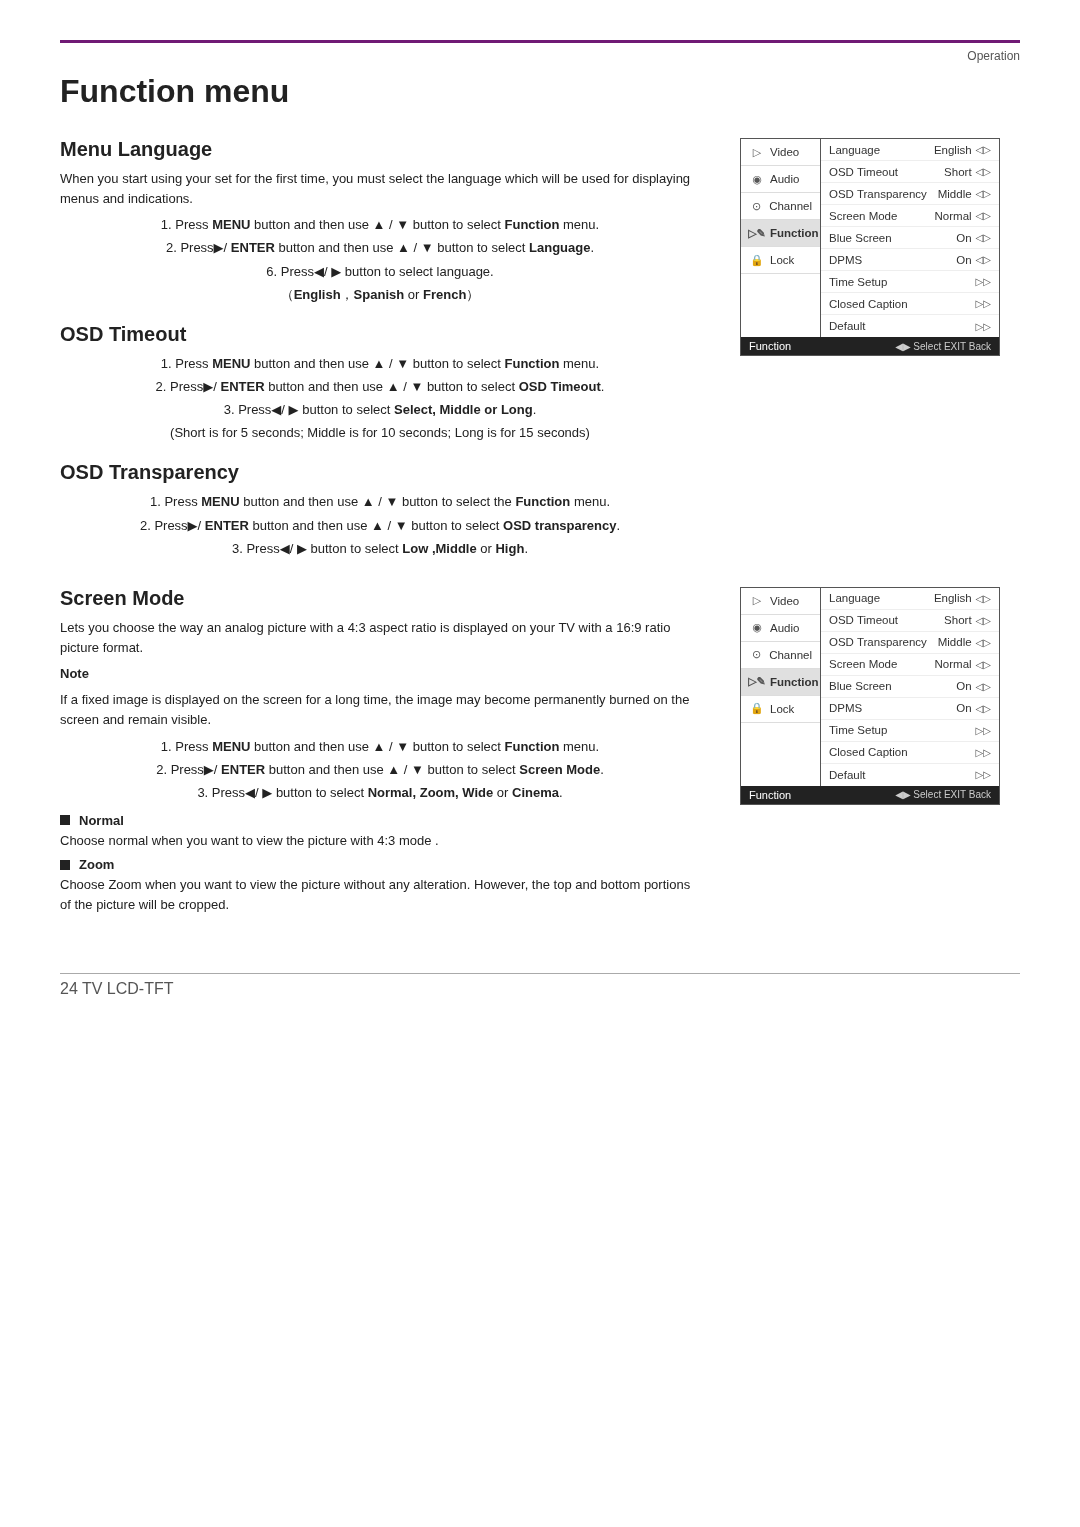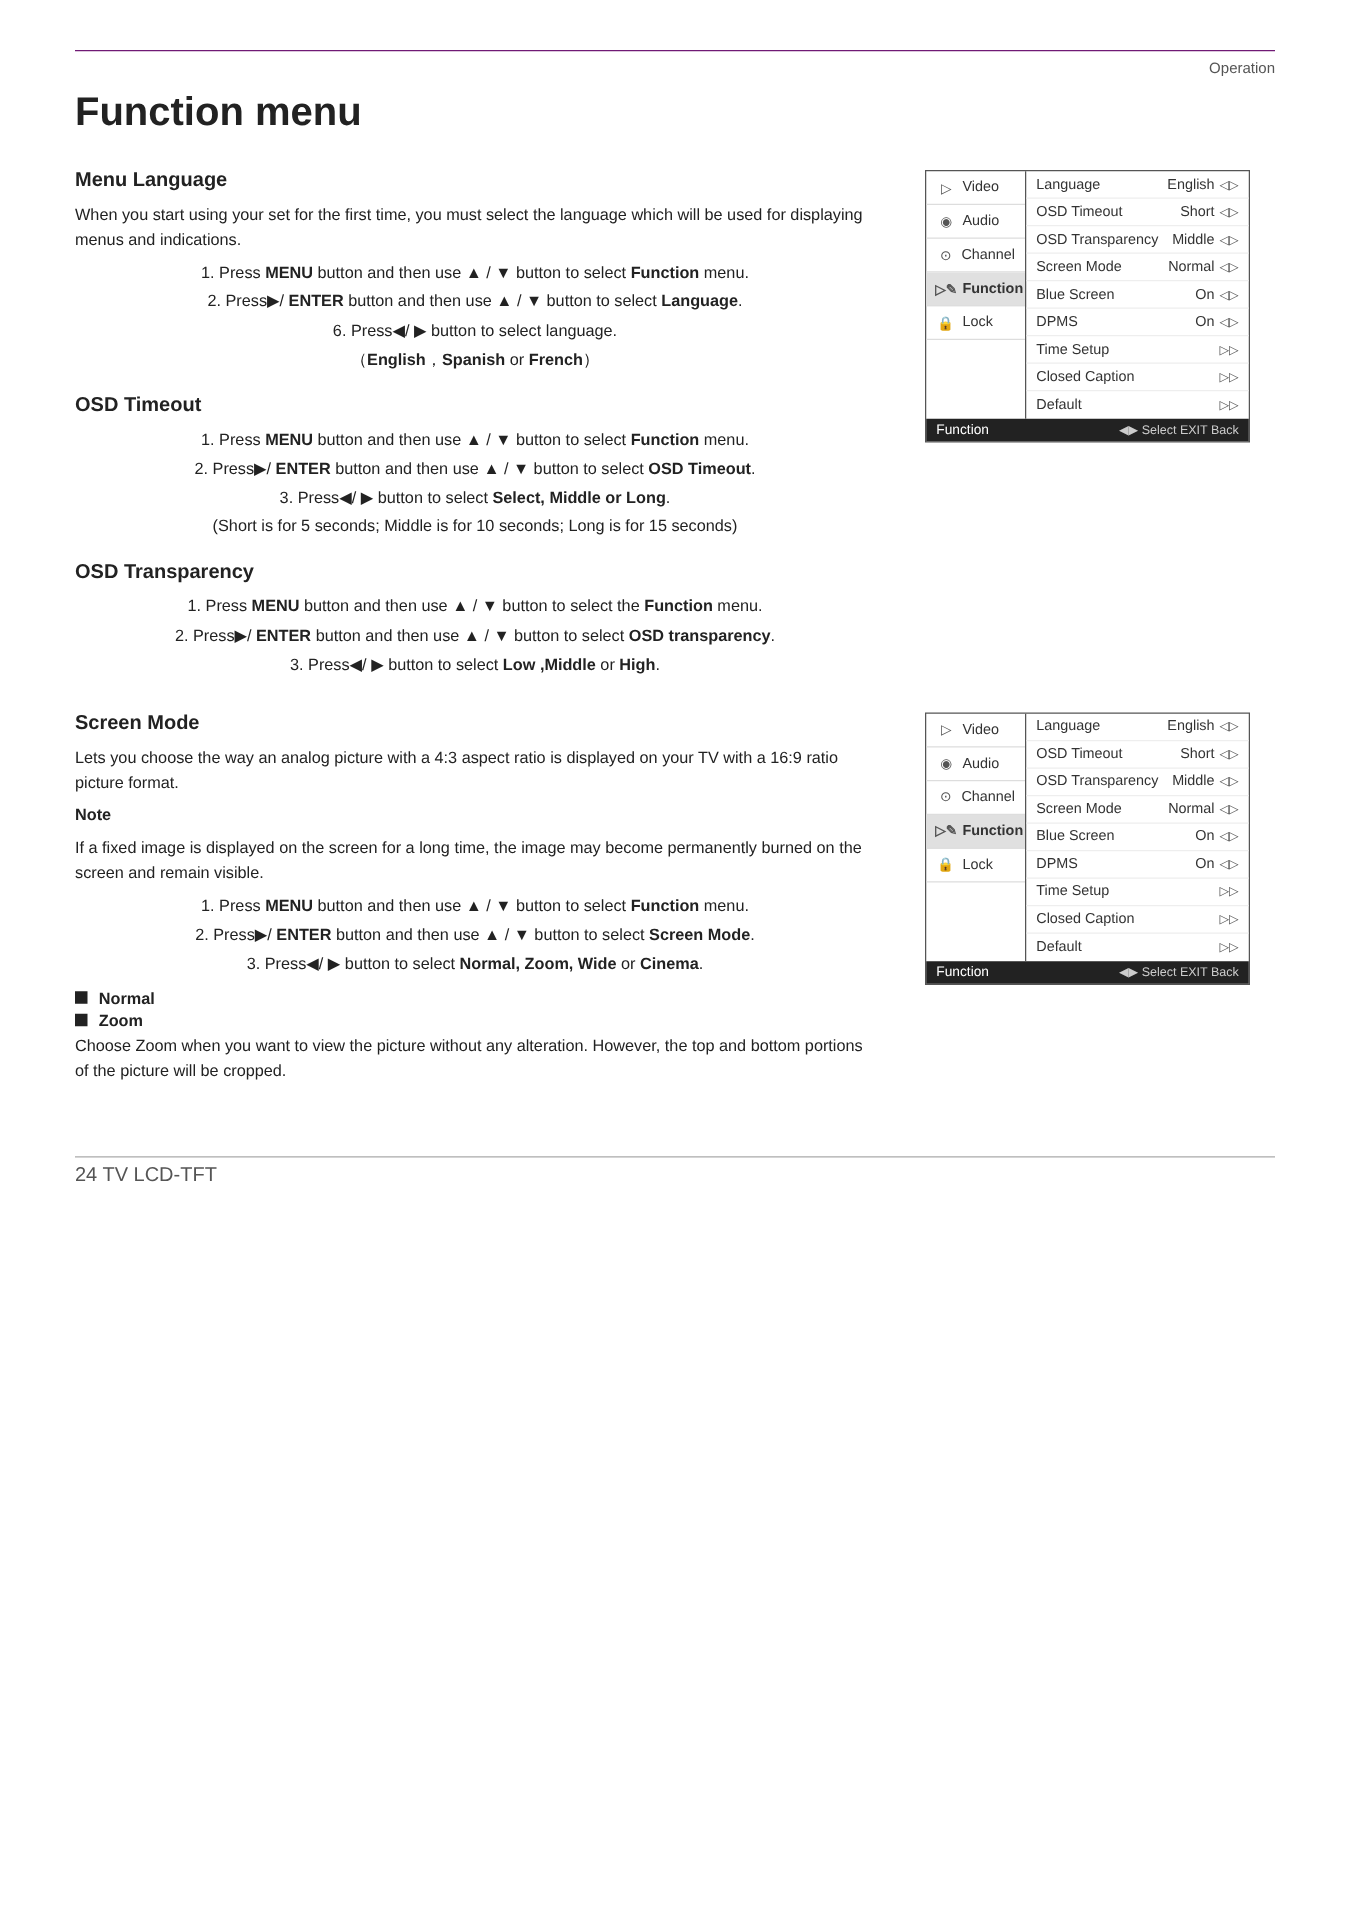--- a/index.html
+++ b/index.html
@@ -10,21 +10,21 @@
       background: #fff;
       width: 1080px;
       min-height: 1527px;
       padding: 40px 60px 40px 60px;
     }
     .top-right {
       text-align: right;
       font-size: 12px;
       color: #555;
       margin-bottom: 8px;
-      border-top: 1px solid #701a75;
+      border-top: 3px solid #701a75;
       padding-top: 6px;
     }
     .page-title {
       font-size: 32px;
       font-weight: bold;
       margin-bottom: 28px;
       margin-top: 10px;
       font-family: Arial, sans-serif;
     }
     .main-layout {
@@ -34,21 +34,21 @@
     }
     .left-col {
       flex: 1;
       min-width: 0;
     }
     .right-col {
       width: 280px;
       flex-shrink: 0;
     }
     .section-title {
-      font-size: 16px;
+      font-size: 20px;
       font-weight: bold;
       margin-bottom: 8px;
       margin-top: 24px;
     }
     .section-title:first-child {
       margin-top: 0;
     }
     p {
       font-size: 13px;
       line-height: 1.55;
@@ -288,20 +288,21 @@
       <p>If a fixed image is displayed on the screen for a long time, the image may become permanently burned on the screen and remain visible.</p>
       <p class="step" style="margin-top:6px;">1. Press <b>MENU</b> button and then use ▲ / ▼ button to select <b>Function</b> menu.</p>
       <p class="step">2. Press▶/ <b>ENTER</b> button and then use ▲ / ▼ button to select <b>Screen Mode</b>.</p>
       <p class="step">3. Press◀/ ▶ button to select <b>Normal,  Zoom, Wide</b> or <b>Cinema</b>.</p>
 
       <div class="sub-section" style="margin-top:10px;">
         <div class="sub-section-title">
           <span class="black-square"></span>
           Normal
         </div>
+        <p>Choose normal when you want to view the picture with 4:3 mode .</p>
       </div>
 
       <div class="sub-section">
         <div class="sub-section-title">
           <span class="black-square"></span>
           Zoom
         </div>
         <p>Choose Zoom when you want to view the picture without any alteration. However, the top and bottom portions of the picture will be cropped.</p>
       </div>
     </div>

